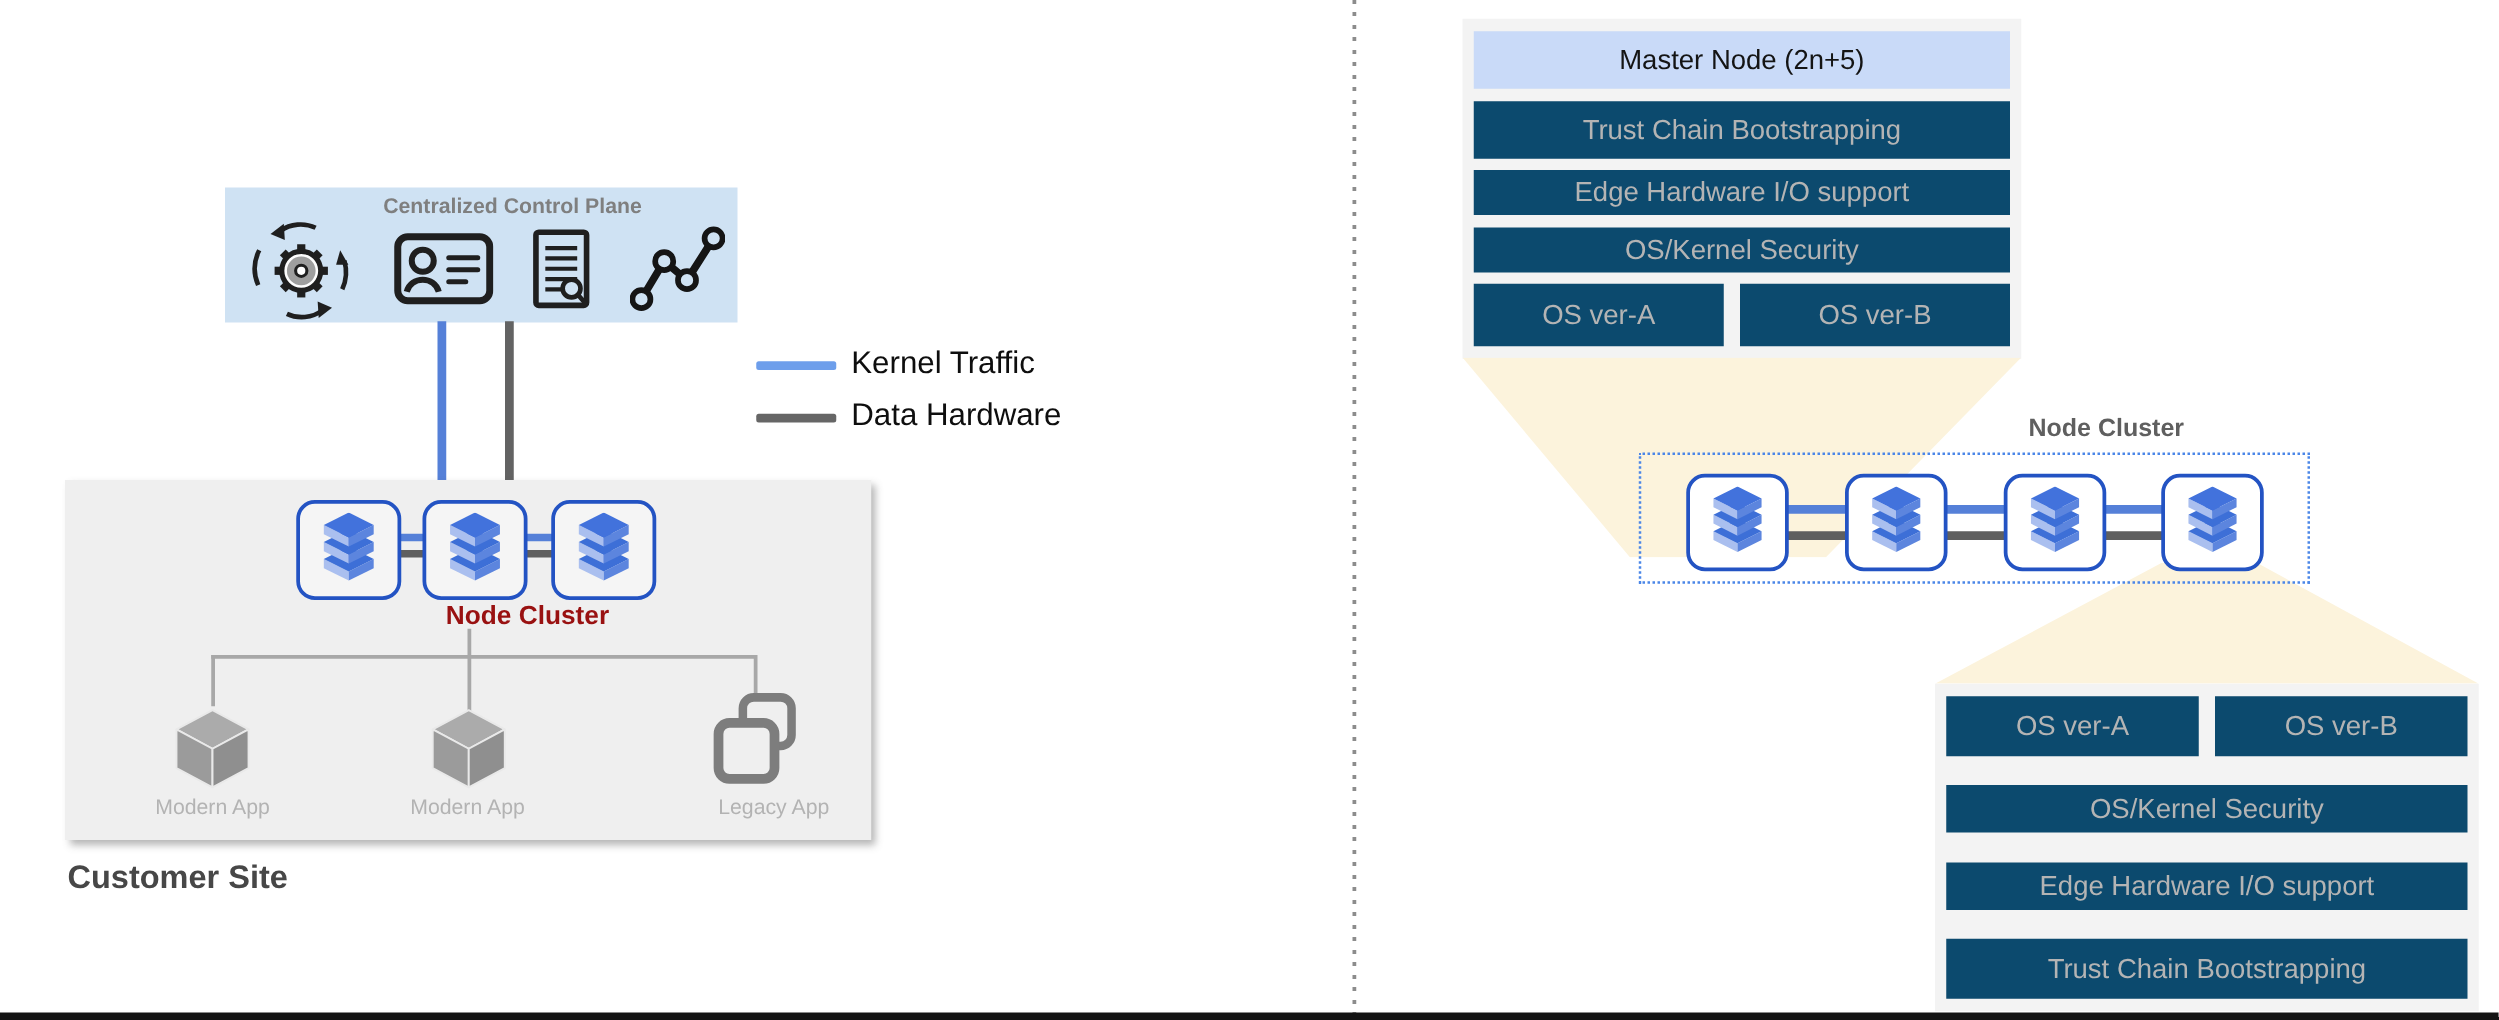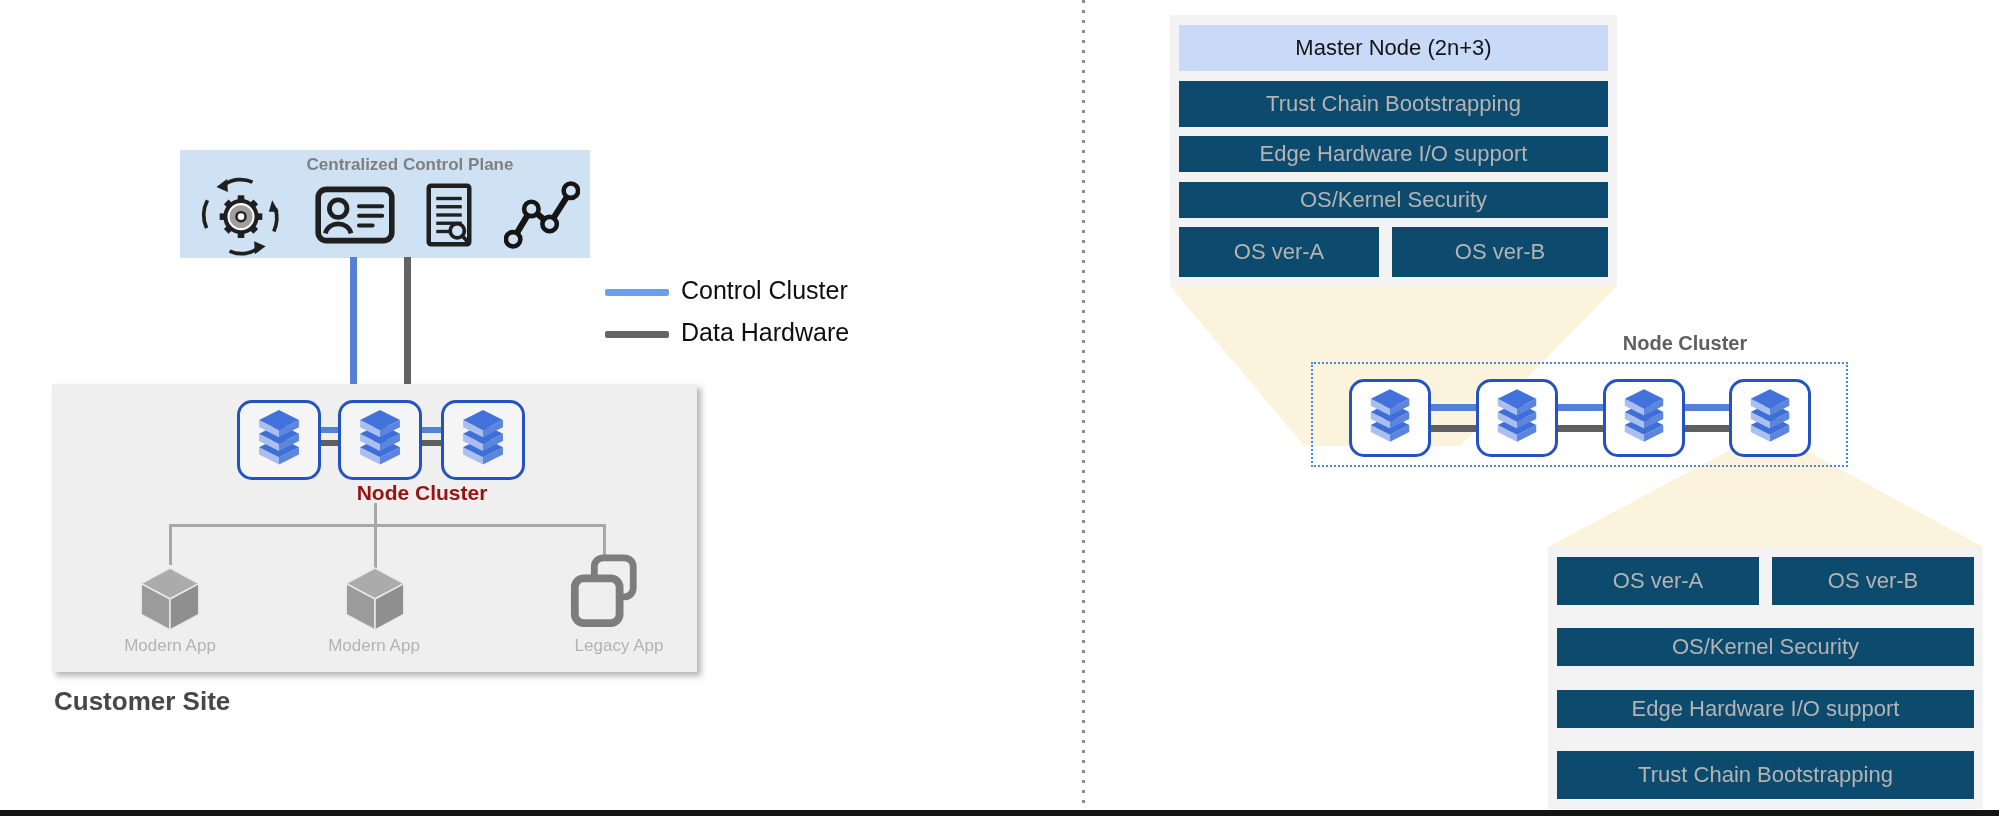--- a/index.html
+++ b/index.html
@@ -168,21 +168,21 @@
             <use href="#sym-chart"></use>
           </svg>
         </span>
     </div>
   </div>
 
   <div class="abs vline-blue"></div>
   <div class="abs vline-gray"></div>
 
   <div class="abs legend-swatch" style="left:605px;top:289px;background:#6d9eeb;"></div>
-  <div class="abs legend-label" style="left:681px;top:276px;">Control Cluster</div>
+  <div class="abs legend-label" style="left:681px;top:276px;">Kernel Traffic</div>
   <div class="abs legend-swatch" style="left:605px;top:331px;background:#666666;"></div>
   <div class="abs legend-label" style="left:681px;top:318px;">Data Hardware</div>
 
   <div class="abs site-box">
 
     <div class="abs conn-blue z1" style="left:218px;top:43px;width:222px;"></div>
     <div class="abs conn-gray z1" style="left:218px;top:56px;width:222px;"></div>
 
     <div class="abs node z2" style="left:185px;top:16px;width:78px;height:74px;">
       <span>
@@ -231,21 +231,21 @@
       </span>
     <div class="abs app-label" style="left:48px;top:252px;width:140px;">Modern App</div>
     <div class="abs app-label" style="left:252px;top:252px;width:140px;">Modern App</div>
     <div class="abs app-label" style="left:497px;top:252px;width:140px;">Legacy App</div>
   </div>
   <div class="abs site-title">Customer Site</div>
 
   <div class="abs divider"></div>
 
   <div class="abs stack" style="left:1170px;top:15px;width:447px;height:272px;">
-    <div class="stack-row row-blue-dark" style="height:46px;">Master Node (2n+3)</div>
+    <div class="stack-row row-blue-dark" style="height:46px;">Master Node (2n+5)</div>
     <div class="stack-row row-blue" style="height:46px;">Trust Chain Bootstrapping</div>
     <div class="stack-row row-cyan" style="height:36px;">Edge Hardware I/O support</div>
     <div class="stack-row row-cyan" style="height:36px;">OS/Kernel Security</div>
     <div class="os-row" style="height:50px;">
       <div class="stack-row row-cyan">OS ver-A</div>
       <div class="stack-row row-cyan" style="flex:1.08;">OS ver-B</div>
     </div>
   </div>
 
   <div class="abs fan fan-top z0"></div>

